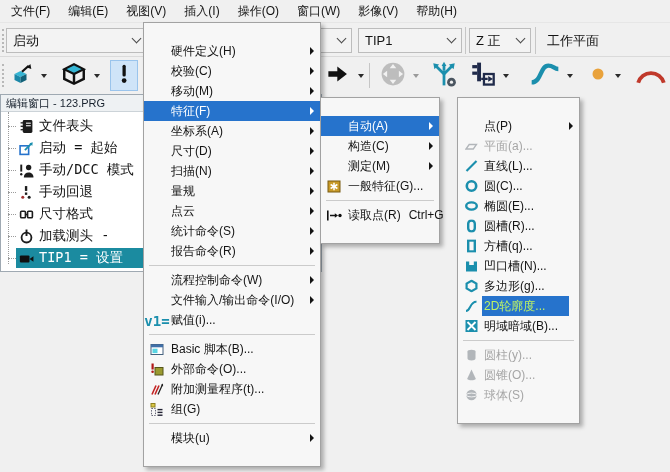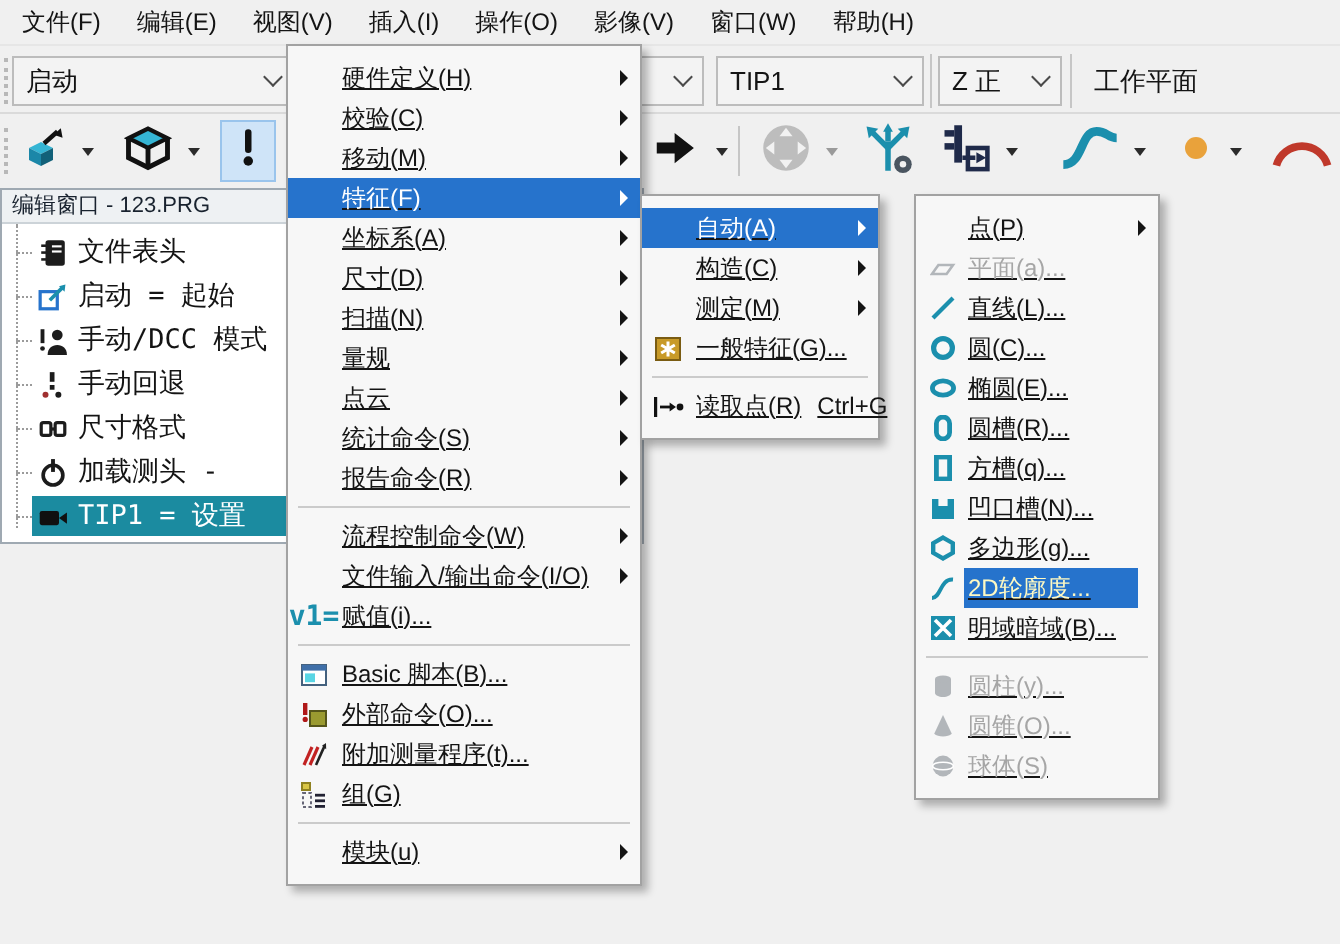--- a/index.html
+++ b/index.html
@@ -47,53 +47,53 @@
     border-left:1px dotted #9b9b9b; }
   .trow { height:22px; display:flex; align-items:center; padding-left:7px;
     font-family:"DejaVu Sans Mono", monospace; font-size:13.5px; white-space:nowrap; }
   .tguide { width:8px; height:0; border-top:1px dotted #9b9b9b; flex:none; }
   .rowc { display:flex; align-items:center; height:20px; flex:1; min-width:0; }
   .rowc.sel { background:#1b8ba0; color:#ffffff; }
   .tico { width:16px; height:15px; flex:none; margin:0 5px 0 2px;
     display:flex; align-items:center; justify-content:center; }
   
   .menu { position:absolute; background:#f7f7f7; border:1px solid #a2a2a2;
-    box-shadow:3px 3px 4px rgba(0,0,0,0.28); padding:6px 0; z-index:20;text-decoration:underline; }
+    box-shadow:3px 3px 4px rgba(0,0,0,0.28); padding:18px 0; z-index:20; }
   .mi { position:relative; height:20px; display:flex; align-items:center;
     padding:0 16px 0 27px; white-space:nowrap; cursor:default; }
   .mi .ic { position:absolute; left:5px; top:50%; transform:translateY(-50%);
     width:16px; height:15px; display:flex; align-items:center; justify-content:center;
     color:#1b8fad; }
   .mi .sub { position:absolute; right:6px; top:50%; transform:translateY(-50%);
     width:0; height:0; border-left:4.5px solid currentColor;
     border-top:4px solid transparent; border-bottom:4px solid transparent; }
   .mi.sel { background:#2673cc; color:#ffffff; }
   .mi.dis { color:#a6a6a6; }
   .mi.dis .ic { color:#b2b6ba; }
   .msep { height:1px; background:#cbcbcb; margin:4px 5px; }
   .m3 .mi { padding-left:24px; padding-right:10px; }
   .m3 .mi .lbl { flex:1; height:100%; display:flex; align-items:center; padding-left:2px; }
-  .m3 .mi .lbl.hl { background:#2673cc; color:#fef9c3; }
+  .m3 .mi .lbl.hl { background:#2673cc; color:#bef264; }
   .sc { margin-left:8px; }
   .assign { color:#8b1515; font-family:"DejaVu Sans Mono", monospace;
     font-size:14px; font-weight:bold; }
 </style>
 </head>
 <body>
 
 <div id="app">
 
   <div class="menubar">
     <div class="mb">文件(F)</div>
     <div class="mb">编辑(E)</div>
     <div class="mb">视图(V)</div>
     <div class="mb">插入(I)</div>
     <div class="mb">操作(O)</div>
+    <div class="mb">窗口(W)</div>
     <div class="mb">影像(V)</div>
-    <div class="mb">窗口(W)</div>
     <div class="mb">帮助(H)</div>
   </div>
 
   <div class="tb2">
     <div class="grip" style="left:2px;"></div>
     <div class="combo" style="left:6px; width:141px;">
       <span>启动</span>
       <span class="chev"></span>
     </div>
     <div class="combo" style="left:150px; width:202px;">

